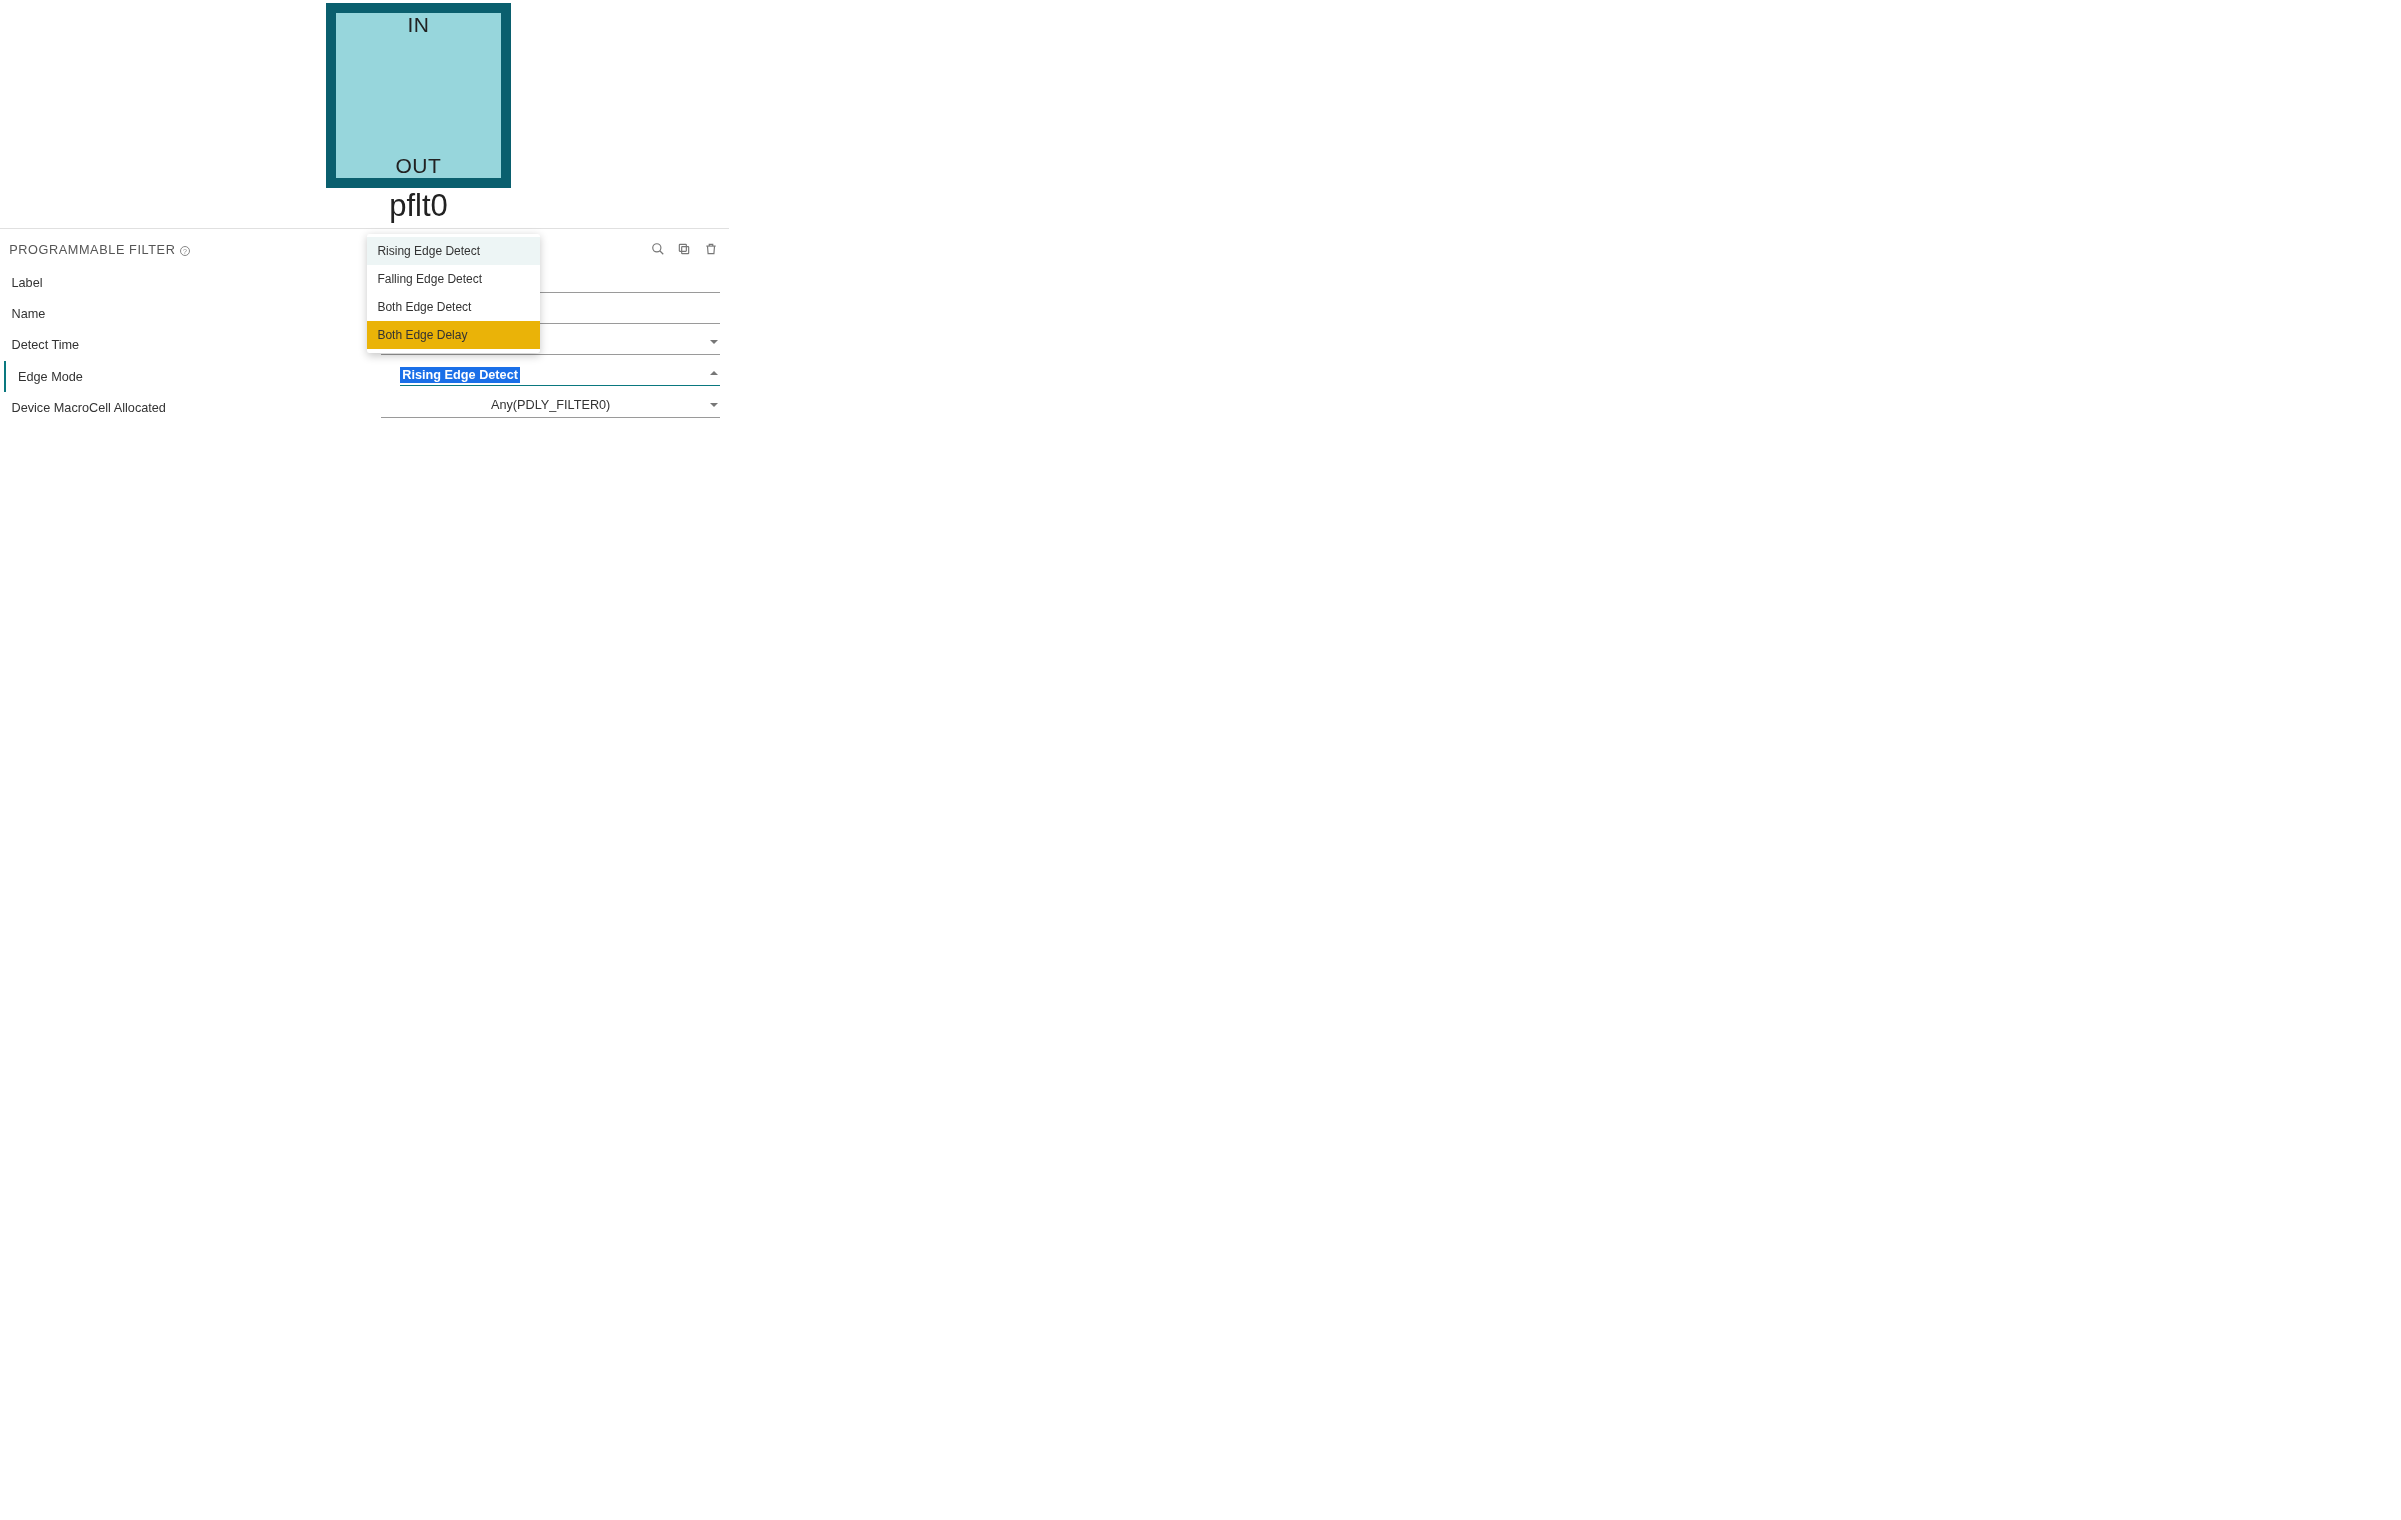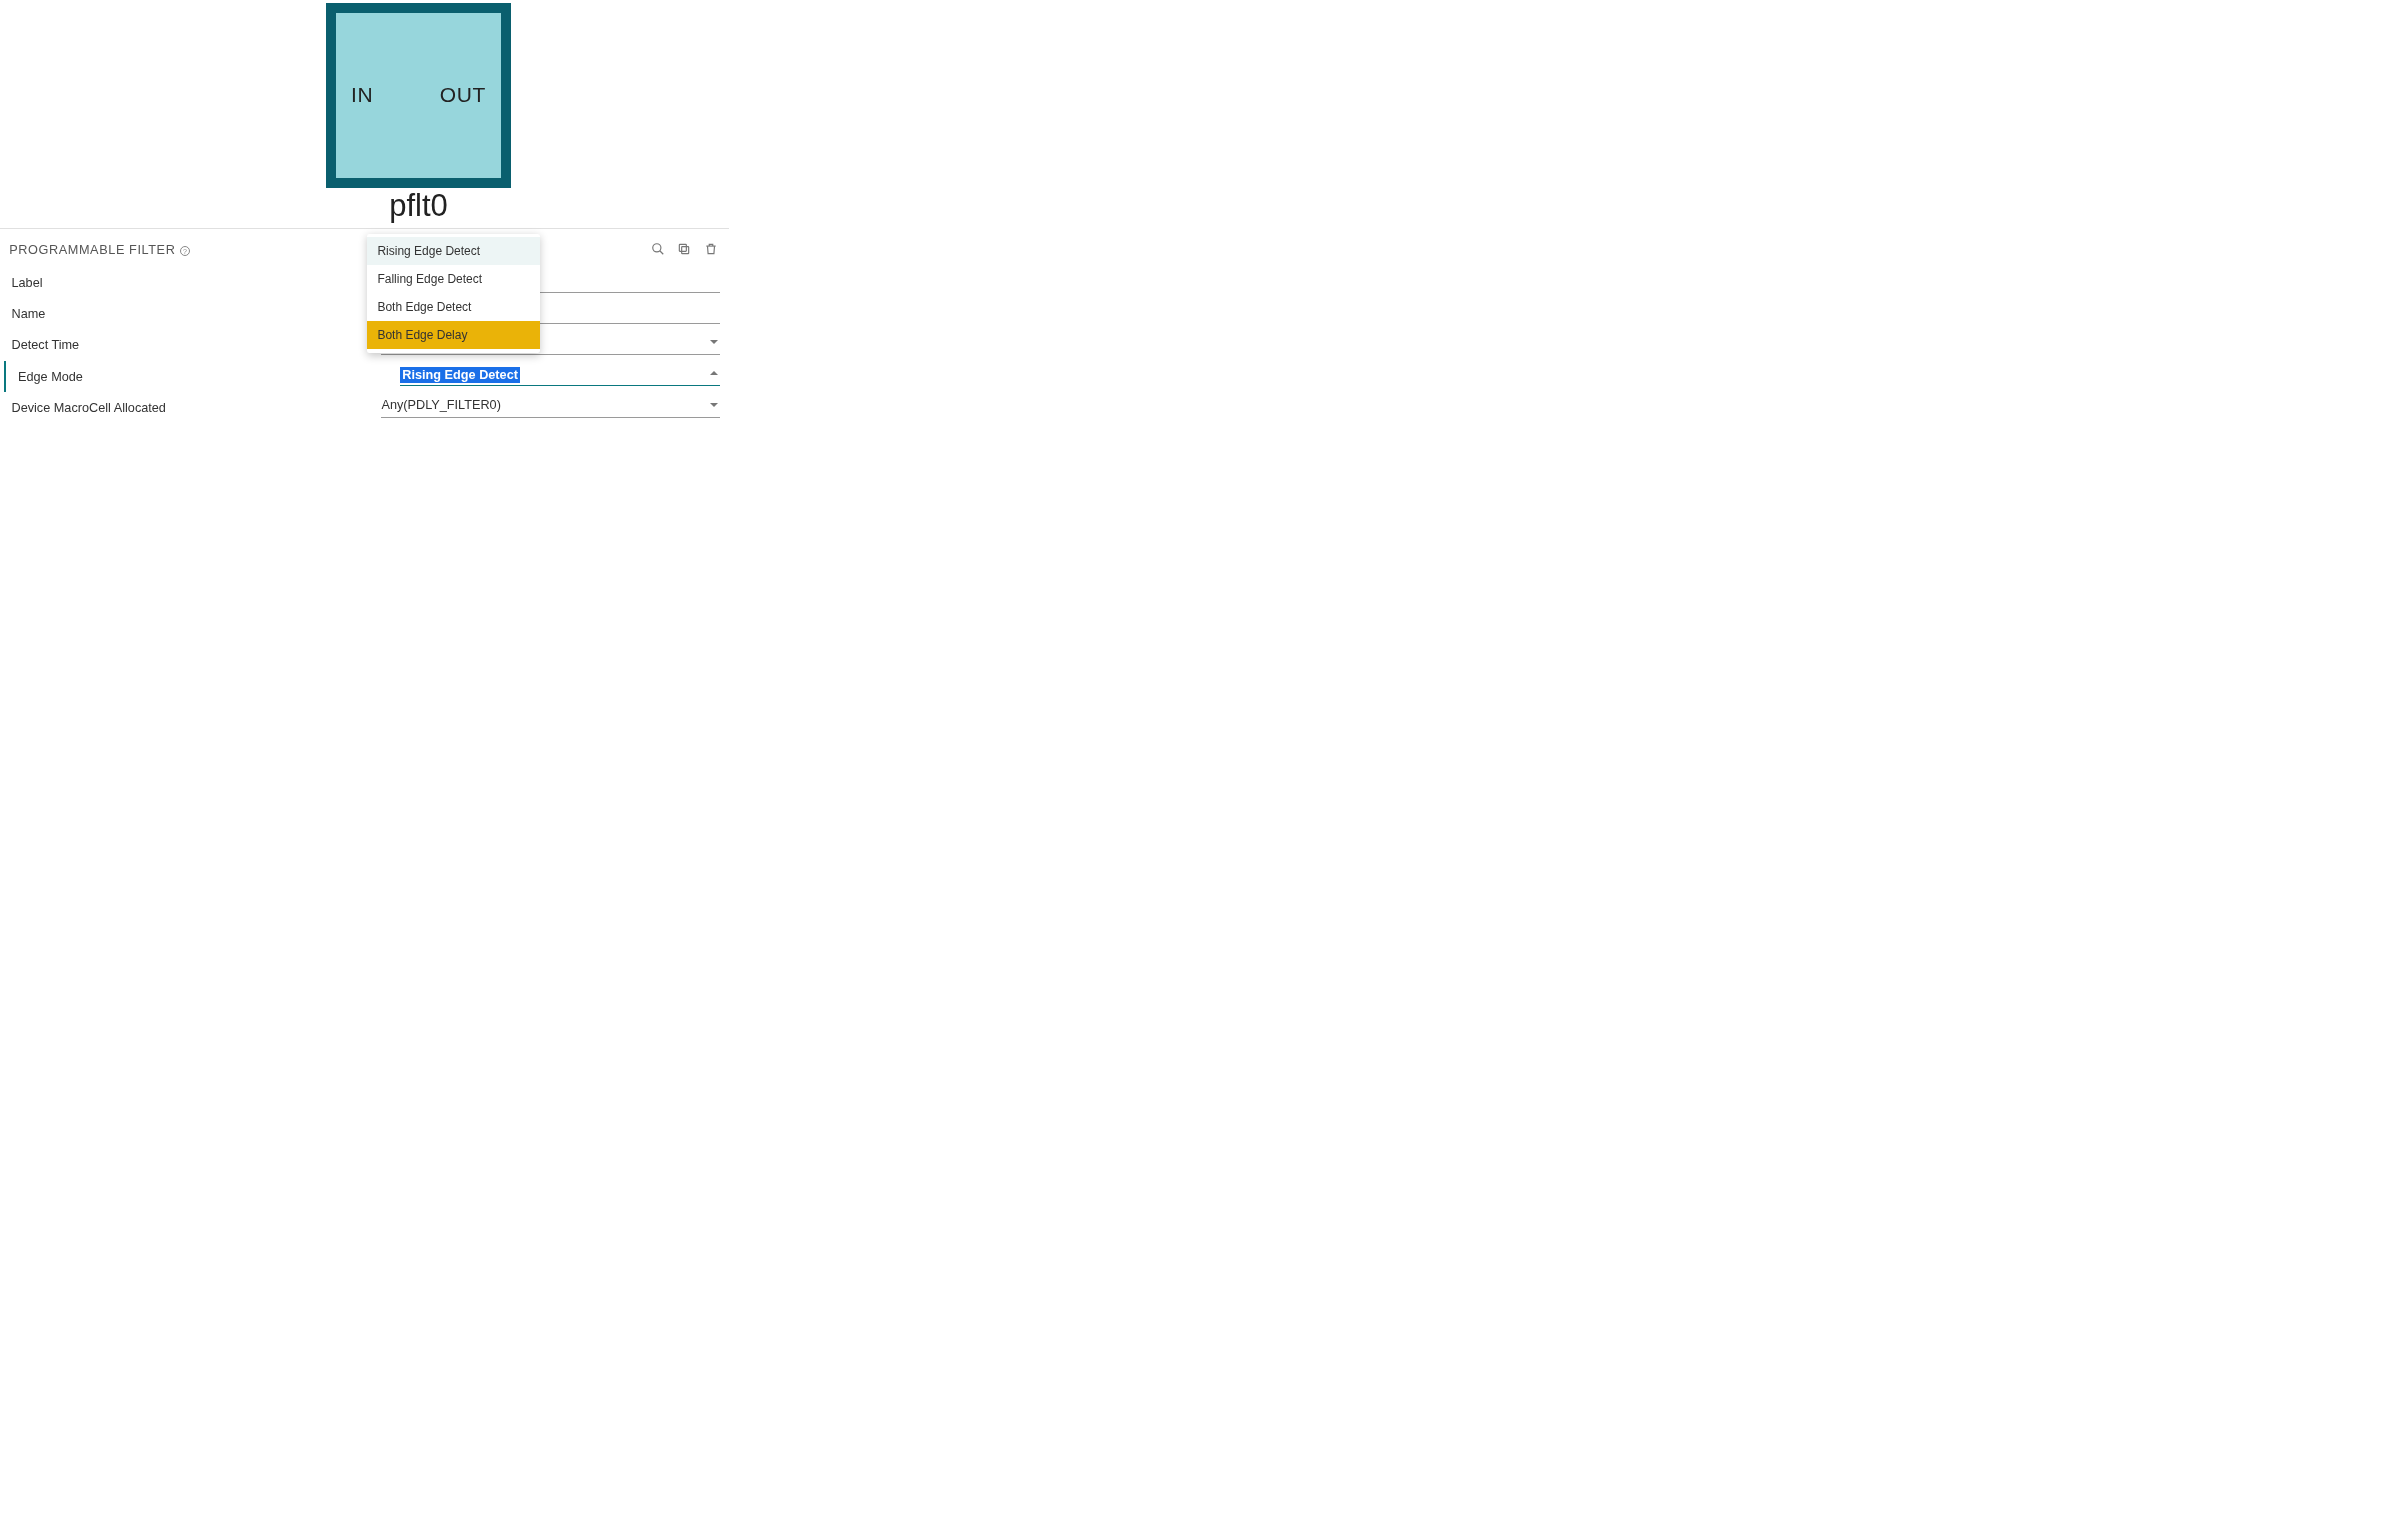--- a/index.html
+++ b/index.html
@@ -23,21 +23,22 @@
     position: absolute;
     left: 326px;
     top: 2.9px;
     width: 185px;
     height: 185px;
     background: #97d6dc;
     border: 10.4px solid #0a5f6e;
     display: flex;
     align-items: center;
     justify-content: space-between;
-    padding: 0 15px;
+    padding: 0 21px;
+    flex-direction: column;
   }
   .block-port {
     font-size: 21px;
     color: #222;
     letter-spacing: 0.6px;
   }
   .block-name {
     position: absolute;
     left: 326px;
     top: 188px;
@@ -106,20 +107,21 @@
     flex: 0 0 370px;
   }
   .prop-value {
     flex: 1;
     position: relative;
     min-height: 19.6px;
     padding-bottom: 1.2px;
   }
   .underline {
     border-bottom: 0.6px solid #9a9a9a;
+    text-align: center;
   }
   .val-text {
     font-size: 12.7px;
     color: #333;
   }
   .caret {
     position: absolute;
     right: 2.3px;
     top: 4.6px;
     width: 0; height: 0;

